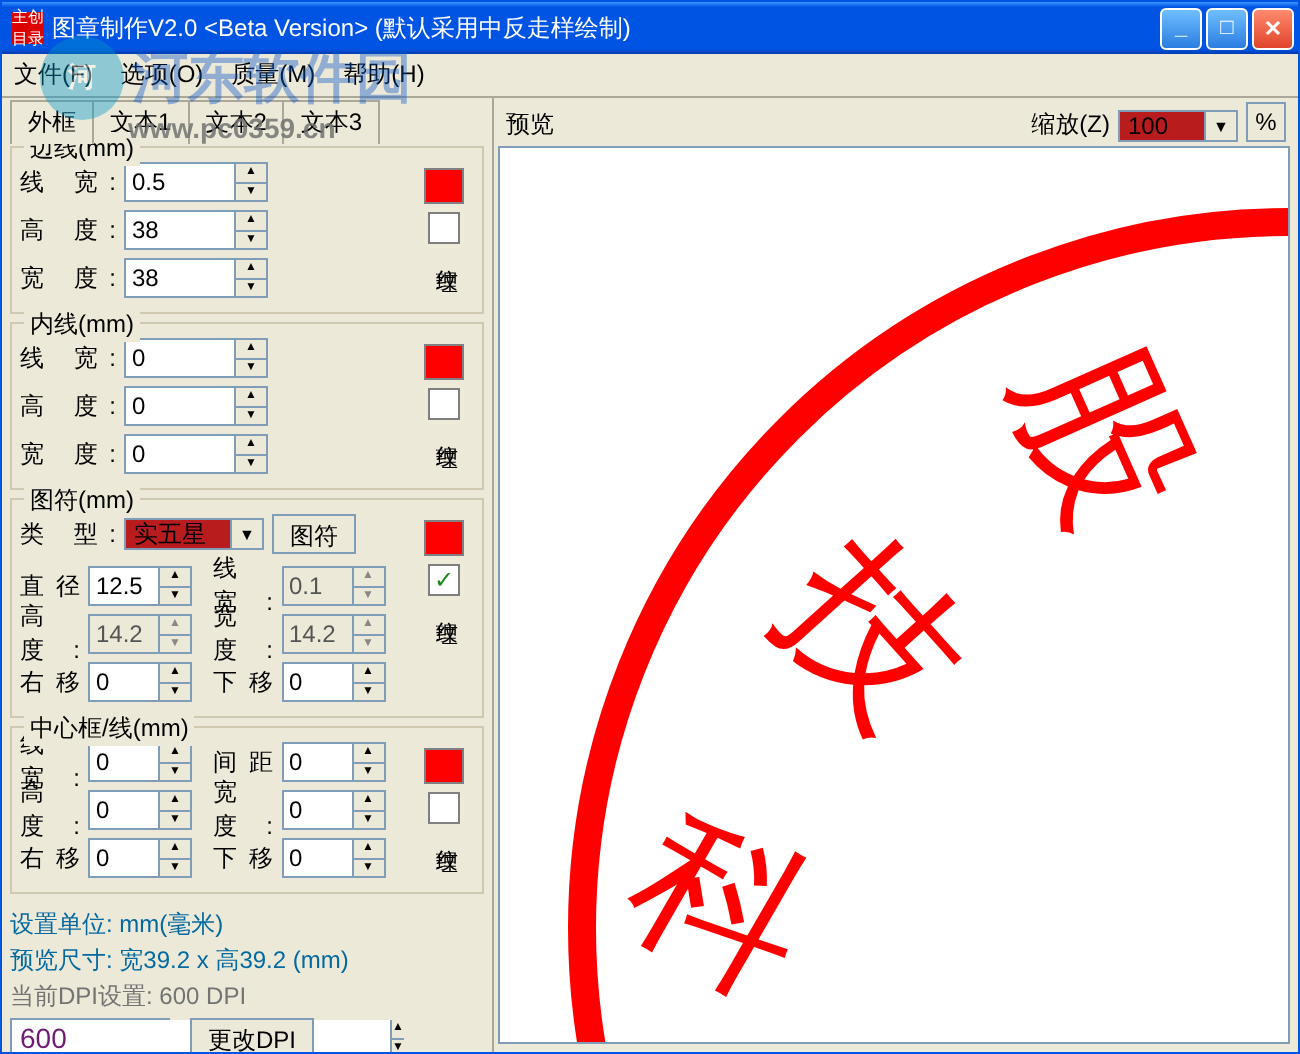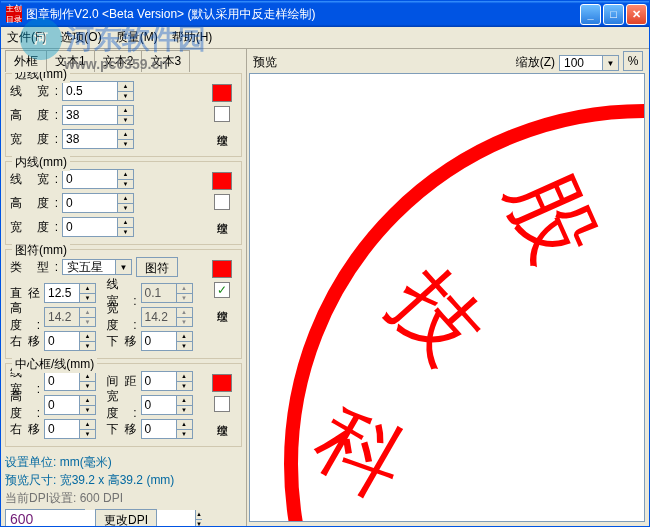--- a/index.html
+++ b/index.html
@@ -31,21 +31,21 @@
 .texture-box.checked::after { content: "✓"; color: #1a8a1a; font-size: 12px; display: block; text-align: center; line-height: 14px; }
 .texture-label { writing-mode: vertical-rl; font-size: 11px; letter-spacing: 1px; }
 .row { display: flex; align-items: center; margin: 2px 0; gap: 4px; height: 22px; }
 .row .lbl { width: 48px; text-align: justify; text-align-last: justify; }
 .numbox { display: flex; border: 1px solid #7f9db9; background: #fff; height: 20px; width: 72px; }
 .numbox.disabled { background: #ece9d8; color: #888; }
 .numbox input { flex: 1; border: none; outline: none; width: 100%; font-size: 12px; padding: 0 3px; background: transparent; }
 .spinner { display: flex; flex-direction: column; width: 16px; }
 .spinner div { flex: 1; border-left: 1px solid #7f9db9; background: #ece9d8; font-size: 6px; display: flex; align-items: center; justify-content: center; cursor: pointer; }
 .spinner div:first-child { border-bottom: 1px solid #7f9db9; }
-.combo { display: flex; border: 1px solid #7f9db9; background: #ffffff; height: 16px; width: 70px; align-items: center; }
+.combo { display: flex; border: 1px solid #7f9db9; background: #b91c1c; height: 16px; width: 70px; align-items: center; }
 .combo-val { flex: 1; padding: 0 4px; }
 .combo-arrow { width: 16px; height: 100%; background: #ece9d8; border-left: 1px solid #7f9db9; display: flex; align-items: center; justify-content: center; font-size: 8px; cursor: pointer; }
 .btn { border: 1px solid #7f9db9; background: #ece9d8; padding: 2px 8px; cursor: pointer; height: 20px; font-size: 12px; }
 .twocol { display: flex; gap: 0; }
 .twocol > div { flex: 1; }
 .row2 .lbl { width: 30px; }
 .row2 .numbox { width: 52px; }
 .info-lines { margin-top: 6px; line-height: 18px; }
 .info-lines .blue { color: #0369a1; }
 .info-lines .red { color: #737373; }

